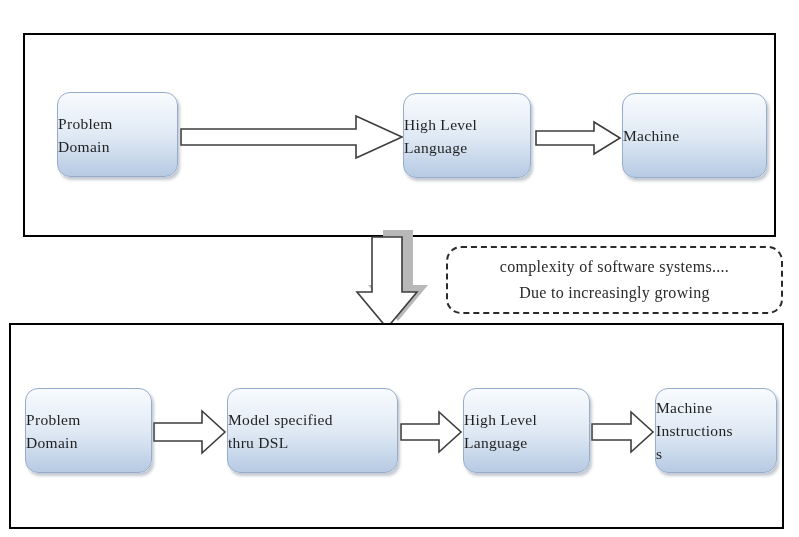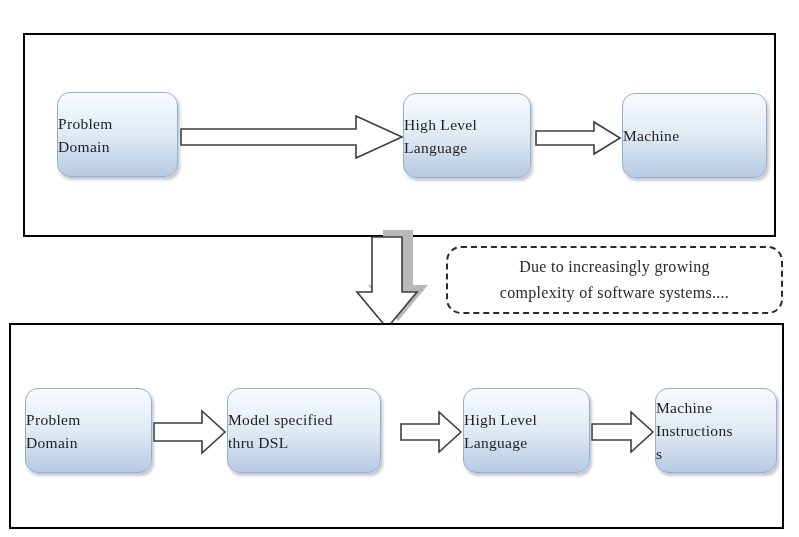--- a/index.html
+++ b/index.html
@@ -114,38 +114,38 @@
     </div>
 
   </div>
 
   <svg class="down-arrow-layer" viewBox="0 0 92 110">
     <polygon class="arrow-shadow-shape" points="35,8 35,63 20,63 50,99 80,63 65,63 65,8"></polygon>
     <polygon class="block-arrow" points="24,15 24,70 9,70 39,106 69,70 54,70 54,15"></polygon>
   </svg>
 
   <div class="callout">
+    <span>complexity of software systems....</span>
     <span>Due to increasingly growing</span>
-    <span>complexity of software systems....</span>
   </div>
 
   <div class="flow-container bottom">
 
     <svg class="arrow-layer" width="771" height="202" viewBox="0 0 771 202">
       <polygon class="block-arrow" points="143,98 191,98 191,86 214,107 191,128 191,116 143,116"></polygon>
       <polygon class="block-arrow" points="390,99 428,99 428,87 450,107 428,127 428,115 390,115"></polygon>
       <polygon class="block-arrow" points="581,99 620,99 620,87 642,107 620,127 620,115 581,115"></polygon>
     </svg>
 
     <div class="node" style="left:14px; top:63px; width:127px; height:85px;">
       <span>Problem</span>
       <span>Domain</span>
     </div>
 
-    <div class="node" style="left:216px; top:63px; width:154px; height:85px;">
+    <div class="node" style="left:216px; top:63px; width:171px; height:85px;">
       <span>Model specified</span>
       <span>thru DSL</span>
     </div>
 
     <div class="node" style="left:452px; top:63px; width:127px; height:85px;">
       <span>High Level</span>
       <span>Language</span>
     </div>
 
     <div class="node" style="left:644px; top:63px; width:122px; height:85px;">

